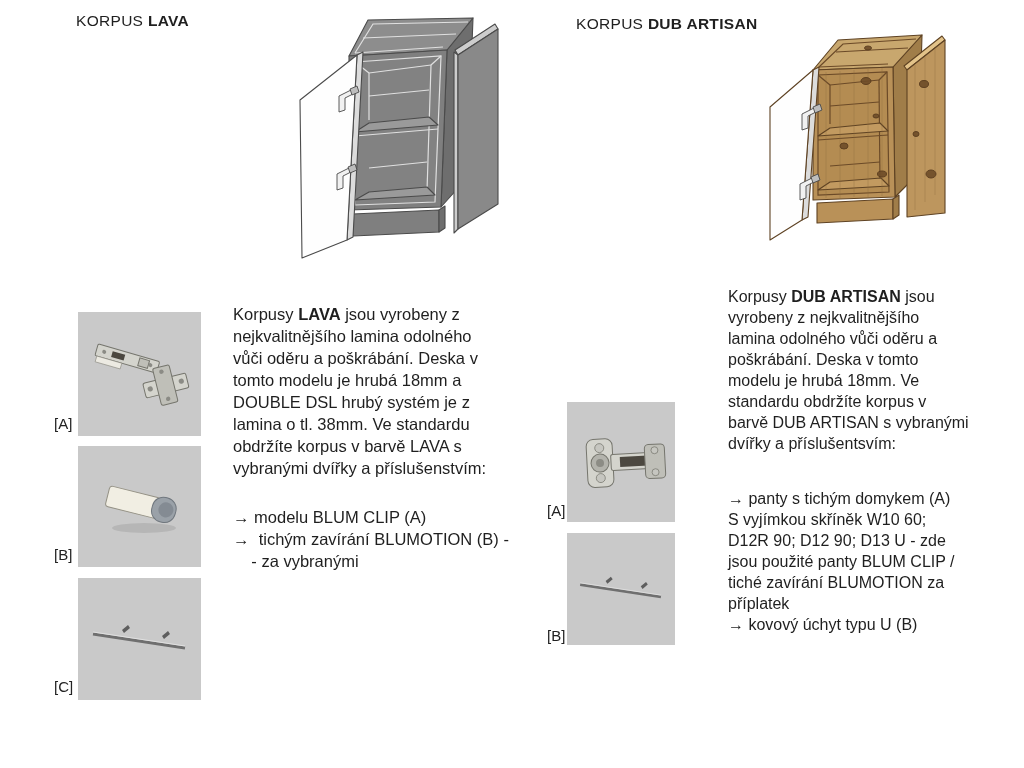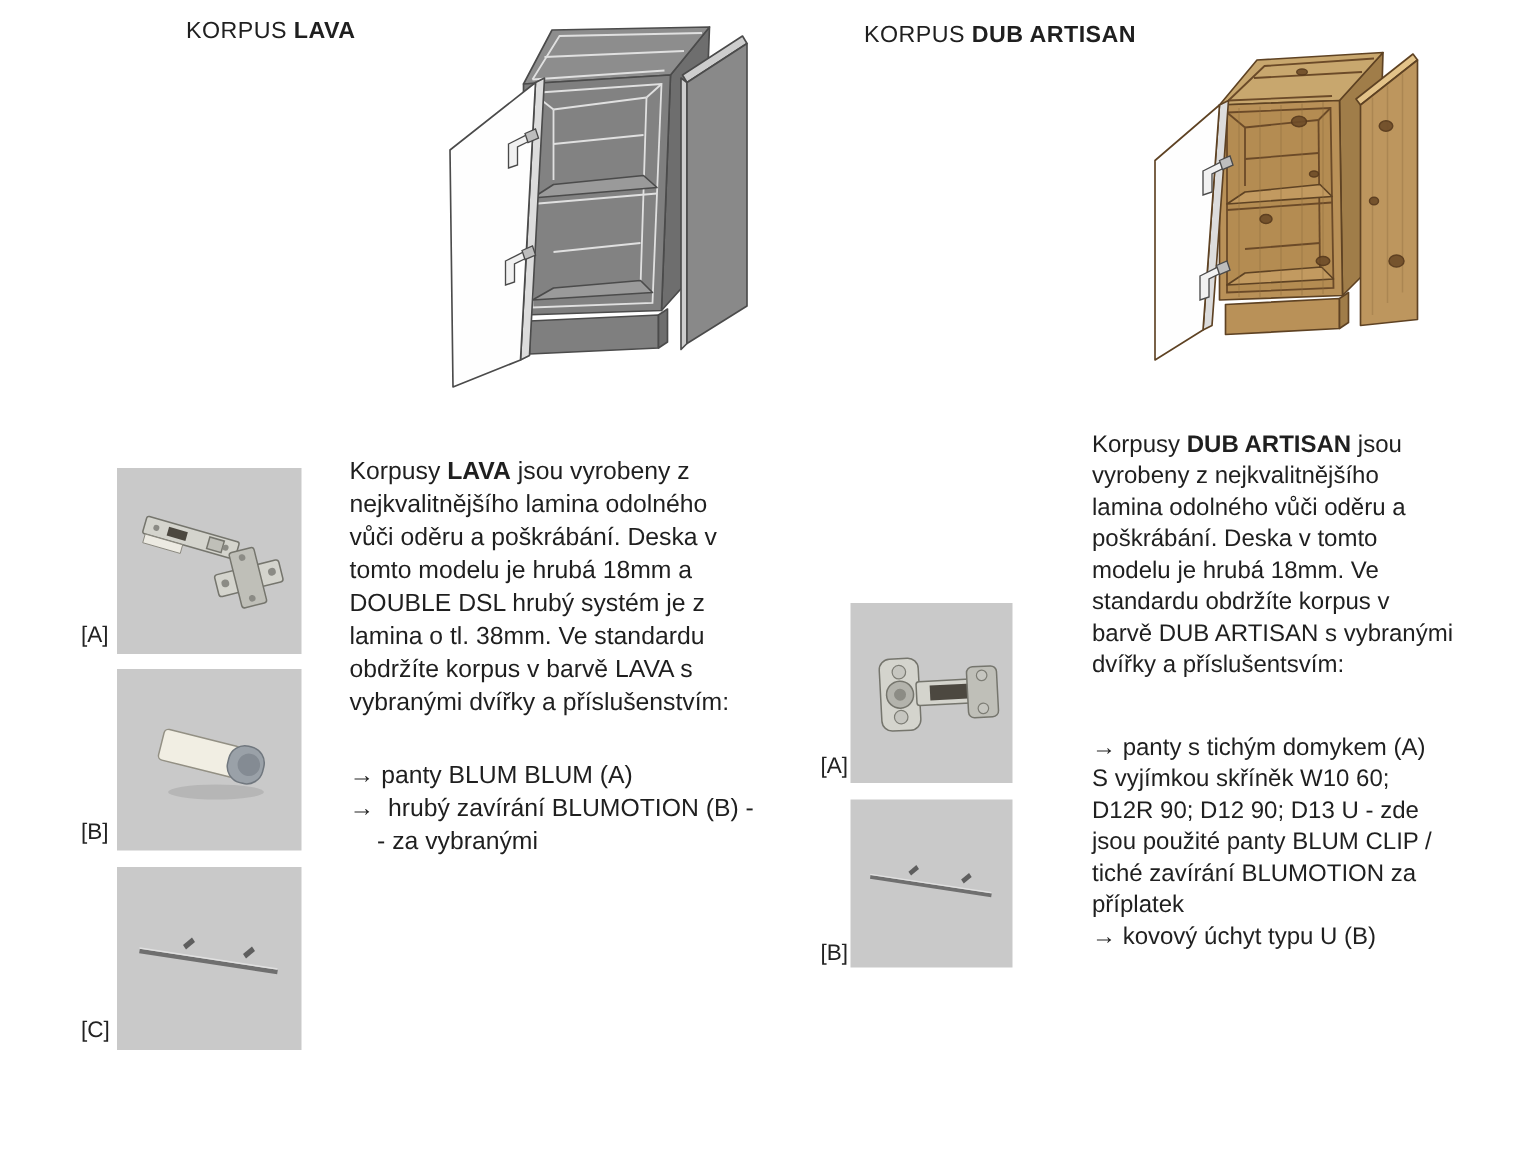--- a/index.html
+++ b/index.html
@@ -1,21 +1,21 @@
 <!DOCTYPE html>
 <html style="--page-bg: #ffffff; --text-color: #1f1f1f; --photo-box-bg: #c9c9c9; --lava-base: #7f7f7f; --lava-top: #8d8d8d; --lava-outline: #4b4b4b; --lava-inner-line: #e0e0e0; --wood-base: #b99158; --wood-top: #c8a76e; --wood-outline: #5e4223; --wood-inner-line: #6b4a28; --door-white: #fefefe;"><head>
 <meta charset="utf-8">
 <style>
   html,body{margin:0;padding:0;}
   body{font-family:"Liberation Sans", sans-serif; background:#888;}
   .page{position:relative;width:1024px;height:768px;background:var(--page-bg,#fff);overflow:hidden;
         color:var(--text-color,#1f1f1f);}
   .title{position:absolute;font-size:15.5px;letter-spacing:.3px;white-space:pre;}
   .title b{font-weight:bold;}
-  .t-left{left:76px;top:12px;margin-left:48px;}
+  .t-left{left:76px;top:12px;}
   .t-right{left:576px;top:15px;}
 
   .tblock{position:absolute;white-space:pre;}
   .tblock .tline{white-space:pre-wrap;}
   .lh22 .tline{font-size:16.5px;line-height:22px;}
   .lh21 .tline{font-size:16px;line-height:21px;}
   .tline b{font-weight:bold;}
 
   .pbox{position:absolute;background:var(--photo-box-bg,#c9c9c9);}
   .pbox svg{display:block;width:100%;height:100%;}
@@ -251,17 +251,17 @@
       <line x1="15" y1="54" x2="107" y2="68" class="bar-hi"></line>
       <polygon points="44,52 50,47 52,50 46,55" class="tab"></polygon>
       <polygon points="84,58 90,53 92,56 86,61" class="tab"></polygon>
     </svg>
   </div>
 
   <div class="plabel" style="left:547px;top:502px">[A]</div>
   <div class="plabel" style="left:547px;top:627px">[B]</div>
 
   <div class="tblock lh22" style="left:233px;top:303px;width:300px"><div class="tline"><span>Korpusy </span><b>LAVA</b><span> jsou vyrobeny z</span></div><div class="tline"><span>nejkvalitnějšího lamina odolného</span></div><div class="tline"><span>vůči oděru a poškrábání. Deska v</span></div><div class="tline"><span>tomto modelu je hrubá 18mm a</span></div><div class="tline"><span>DOUBLE DSL hrubý systém je z</span></div><div class="tline"><span>lamina o tl. 38mm. Ve standardu</span></div><div class="tline"><span>obdržíte korpus v barvě LAVA s</span></div><div class="tline"><span>vybranými dvířky a příslušenstvím:</span></div></div>
-  <div class="tblock lh22" style="left:233px;top:506px;width:300px"><div class="tline"><span>→ panty BLUM BLUM (A)</span></div><div class="tline"><span>→  hrubý zavírání BLUMOTION (B) -</span></div><div class="tline"><span>    - za vybranými</span></div></div>
+  <div class="tblock lh22" style="left:233px;top:506px;width:300px"><div class="tline"><span>→ modelu BLUM CLIP (A)</span></div><div class="tline"><span>→  tichým zavírání BLUMOTION (B) -</span></div><div class="tline"><span>    - za vybranými</span></div></div>
   <div class="tblock lh21" style="left:728px;top:286px;width:300px"><div class="tline"><span>Korpusy </span><b>DUB ARTISAN</b><span> jsou</span></div><div class="tline"><span>vyrobeny z nejkvalitnějšího</span></div><div class="tline"><span>lamina odolného vůči oděru a</span></div><div class="tline"><span>poškrábání. Deska v tomto</span></div><div class="tline"><span>modelu je hrubá 18mm. Ve</span></div><div class="tline"><span>standardu obdržíte korpus v</span></div><div class="tline"><span>barvě DUB ARTISAN s vybranými</span></div><div class="tline"><span>dvířky a příslušentsvím:</span></div></div>
   <div class="tblock lh21" style="left:728px;top:488px;width:300px"><div class="tline"><span>→ panty s tichým domykem (A)</span></div><div class="tline"><span>S vyjímkou skříněk W10 60;</span></div><div class="tline"><span>D12R 90; D12 90; D13 U - zde</span></div><div class="tline"><span>jsou použité panty BLUM CLIP /</span></div><div class="tline"><span>tiché zavírání BLUMOTION za</span></div><div class="tline"><span>příplatek</span></div><div class="tline"><span>→ kovový úchyt typu U (B)</span></div></div>
 
 </div>
 
 </body></html>

